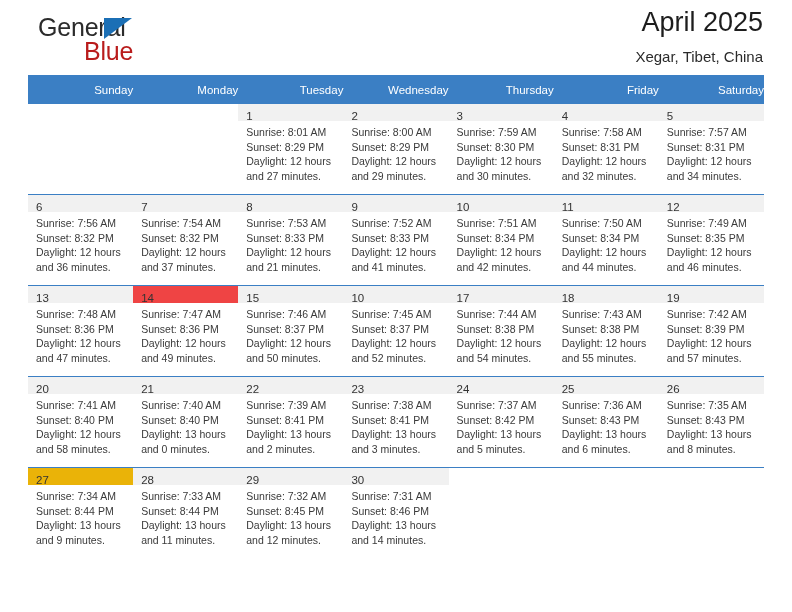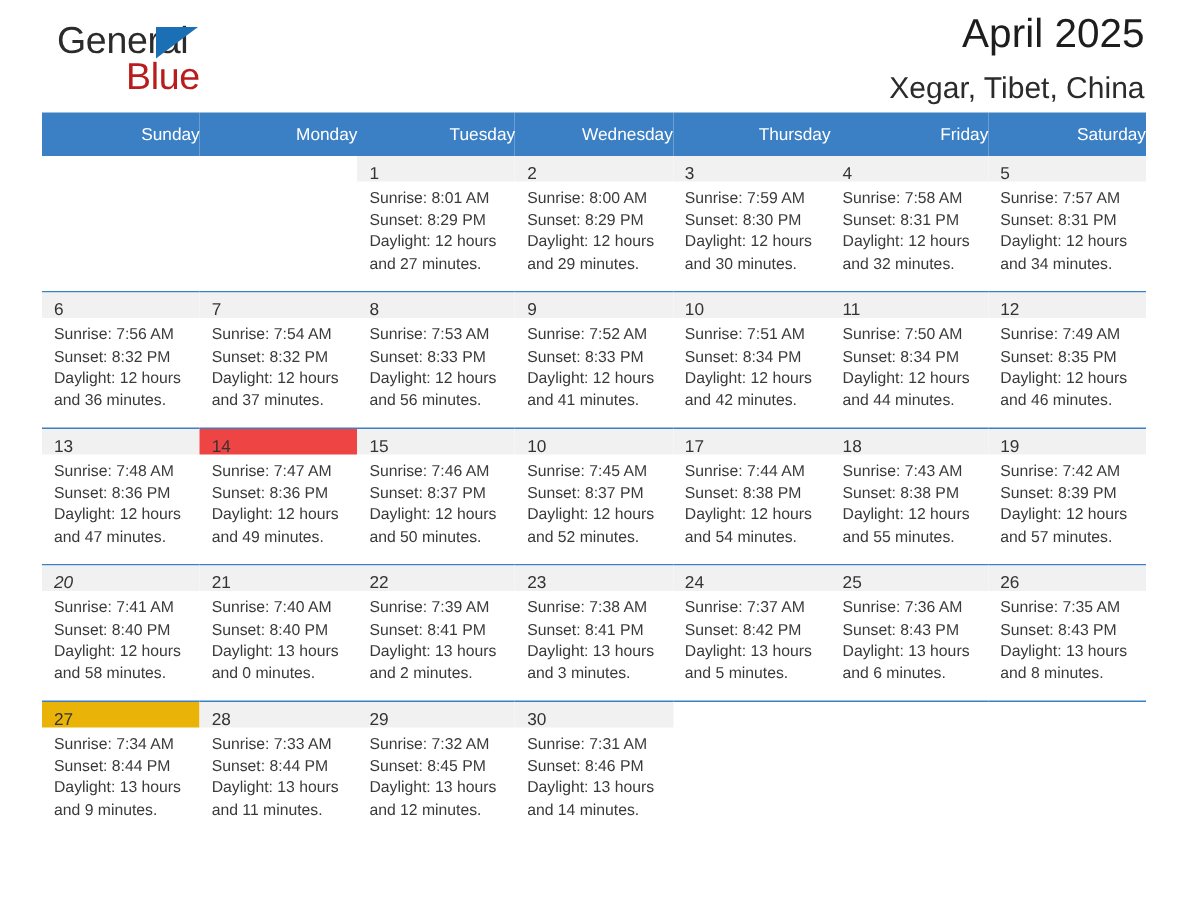--- a/index.html
+++ b/index.html
@@ -70,21 +70,21 @@
     padding-right: 1px;
   }
   .cal-title {
     font-size: 27px;
     color: #1d1d1d;
     line-height: 1.1;
     font-weight: normal;
     margin: 0;
   }
   .cal-subtitle {
-    font-size: 20px;
+    font-size: 15px;
     color: #2b2b2b;
     margin-top: 10px;
   }
 
   
   .calendar {
     width: 736px;
     border-collapse: collapse;
     table-layout: fixed;
   }
@@ -265,21 +265,21 @@
               </div>
             </div>
           </td>
           <td>
             <div class="daycell filled">
               <div class="daynum-band" style="background: rgb(241, 241, 241);"><span class="daynum">8</span></div>
               <div class="daylines">
                 <div class="dayline">Sunrise: 7:53 AM</div>
                 <div class="dayline">Sunset: 8:33 PM</div>
                 <div class="dayline">Daylight: 12 hours</div>
-                <div class="dayline">and 56 minutes.</div>
+                <div class="dayline">and 21 minutes.</div>
               </div>
             </div>
           </td>
           <td>
             <div class="daycell filled">
               <div class="daynum-band" style="background: rgb(241, 241, 241);"><span class="daynum">9</span></div>
               <div class="daylines">
                 <div class="dayline">Sunrise: 7:52 AM</div>
                 <div class="dayline">Sunset: 8:33 PM</div>
                 <div class="dayline">Daylight: 12 hours</div>
@@ -396,21 +396,21 @@
                 <div class="dayline">Sunset: 8:39 PM</div>
                 <div class="dayline">Daylight: 12 hours</div>
                 <div class="dayline">and 57 minutes.</div>
               </div>
             </div>
           </td>
         </tr>
         <tr class="week-row">
           <td>
             <div class="daycell filled">
-              <div class="daynum-band" style="background: rgb(241, 241, 241); font-style: italic;"><span class="daynum">20</span></div>
+              <div class="daynum-band" style="background: rgb(241, 241, 241);"><span class="daynum">20</span></div>
               <div class="daylines">
                 <div class="dayline">Sunrise: 7:41 AM</div>
                 <div class="dayline">Sunset: 8:40 PM</div>
                 <div class="dayline">Daylight: 12 hours</div>
                 <div class="dayline">and 58 minutes.</div>
               </div>
             </div>
           </td>
           <td>
             <div class="daycell filled">

